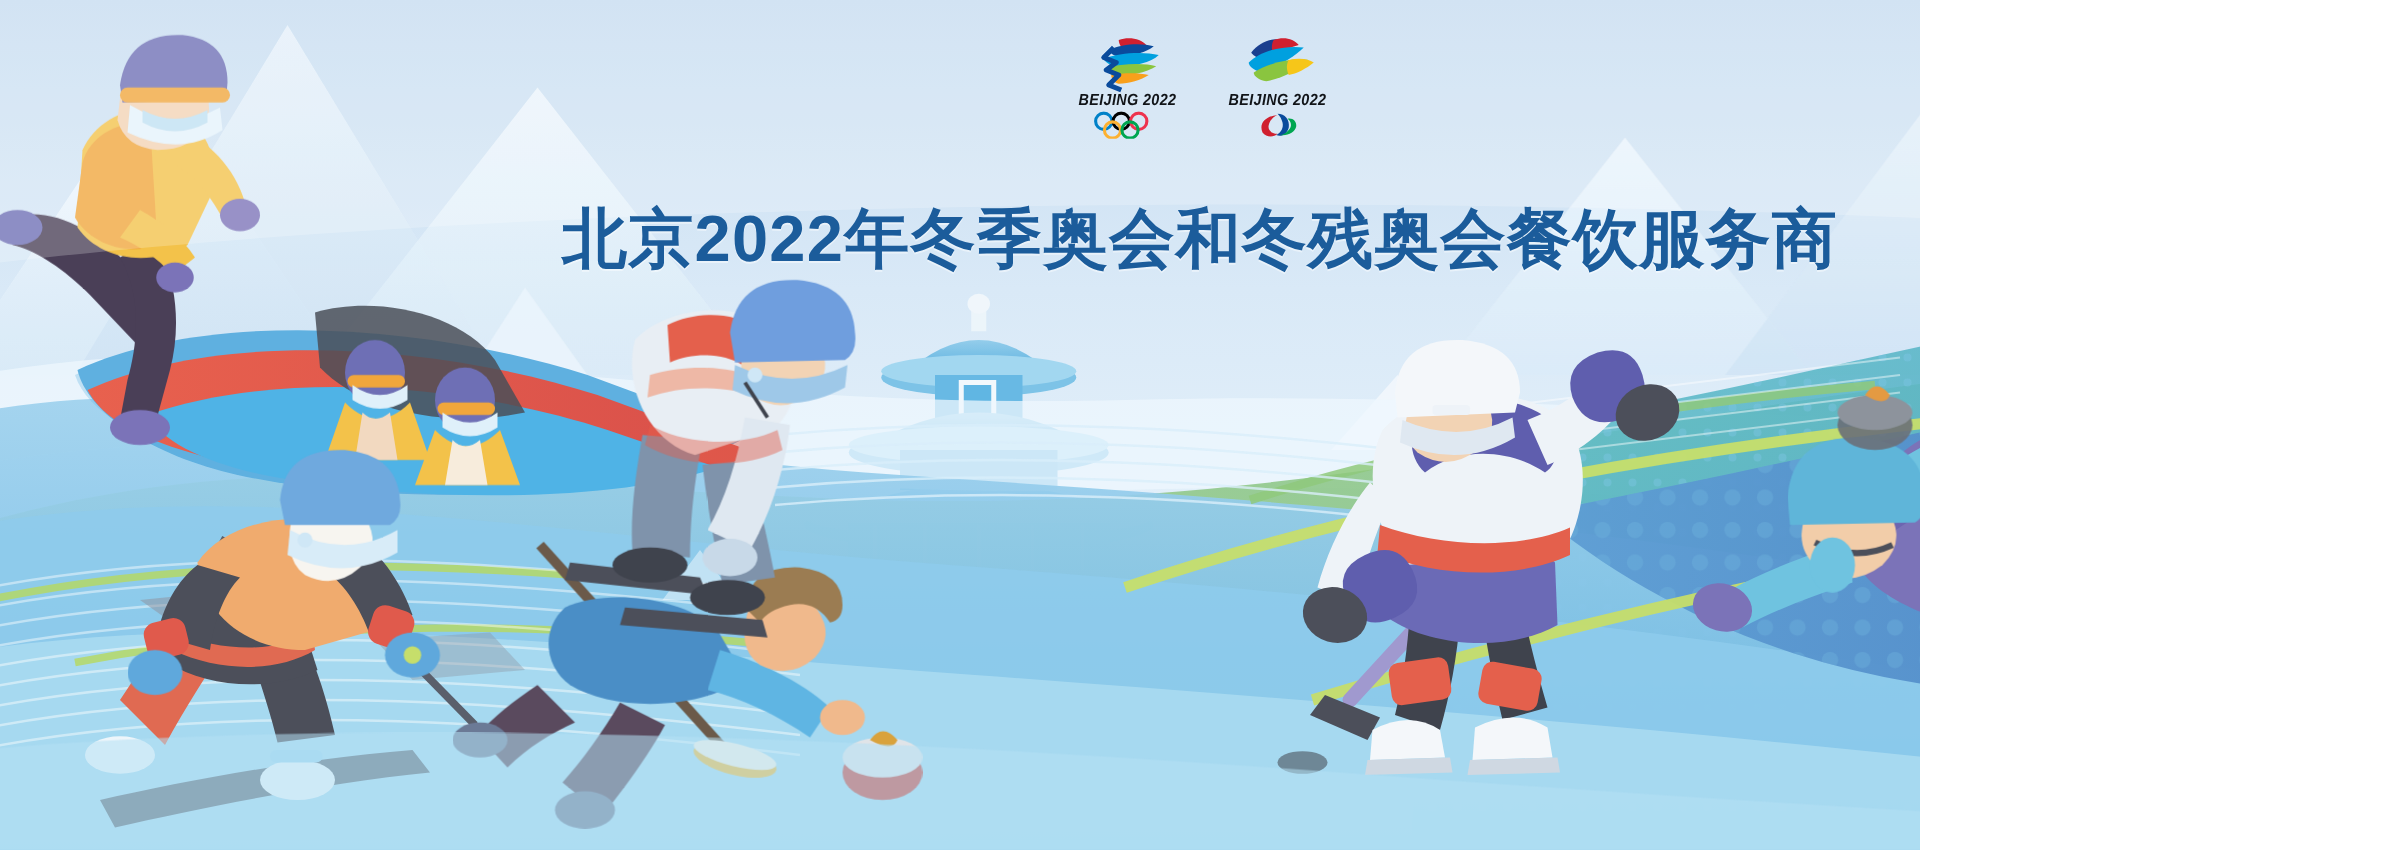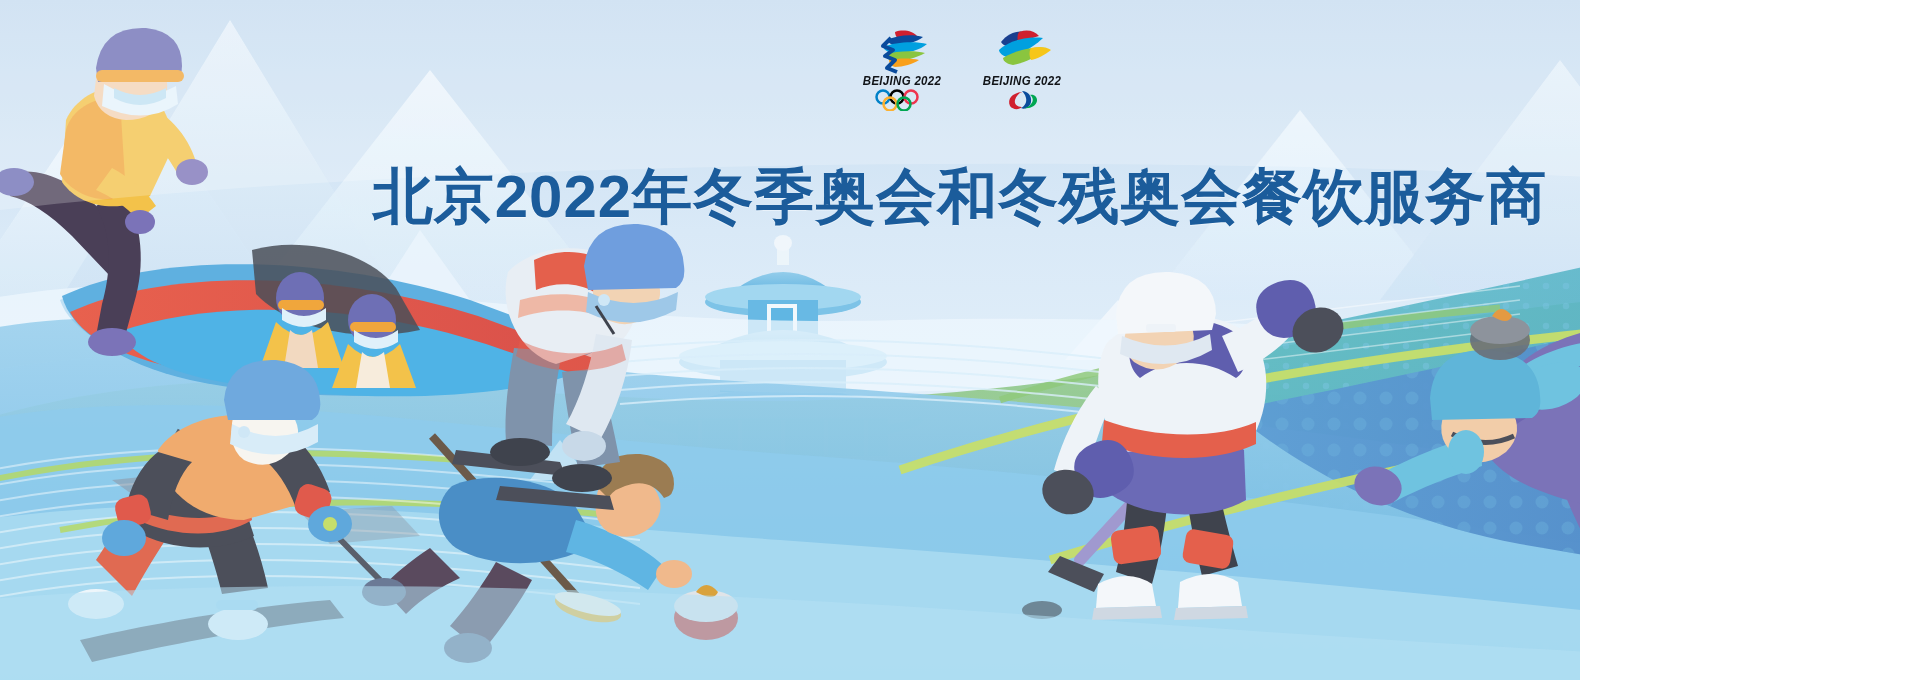--- a/index.html
+++ b/index.html
@@ -6,21 +6,20 @@
     margin: 0;
     padding: 0;
     background: #ffffff;
   }
   #banner {
     position: relative;
     width: 1536px;
     height: 680px;
     overflow: hidden;
     font-family: "Liberation Sans", "DejaVu Sans", sans-serif;
-    padding-left: 44px;
   }
   #banner svg.layer {
     position: absolute;
     left: 0;
     top: 0;
     width: 1920px;
     height: 680px;
     display: block;
   }
   
@@ -70,21 +69,21 @@
   
   .title {
     position: absolute;
     left: 0;
     top: 126px;
     width: 1920px;
     text-align: center;
     z-index: 45;
     font-family: "Liberation Sans", "DejaVu Sans", sans-serif;
     font-weight: 700;
-    font-size: 60px;
+    font-size: 52px;
     line-height: 62px;
     letter-spacing: 1px;
     color: #1b5c9b;
     text-shadow: 0 1px 0 rgba(255,255,255,0.45);
     white-space: nowrap;
   }
 </style>
 </head>
 <body>
 

